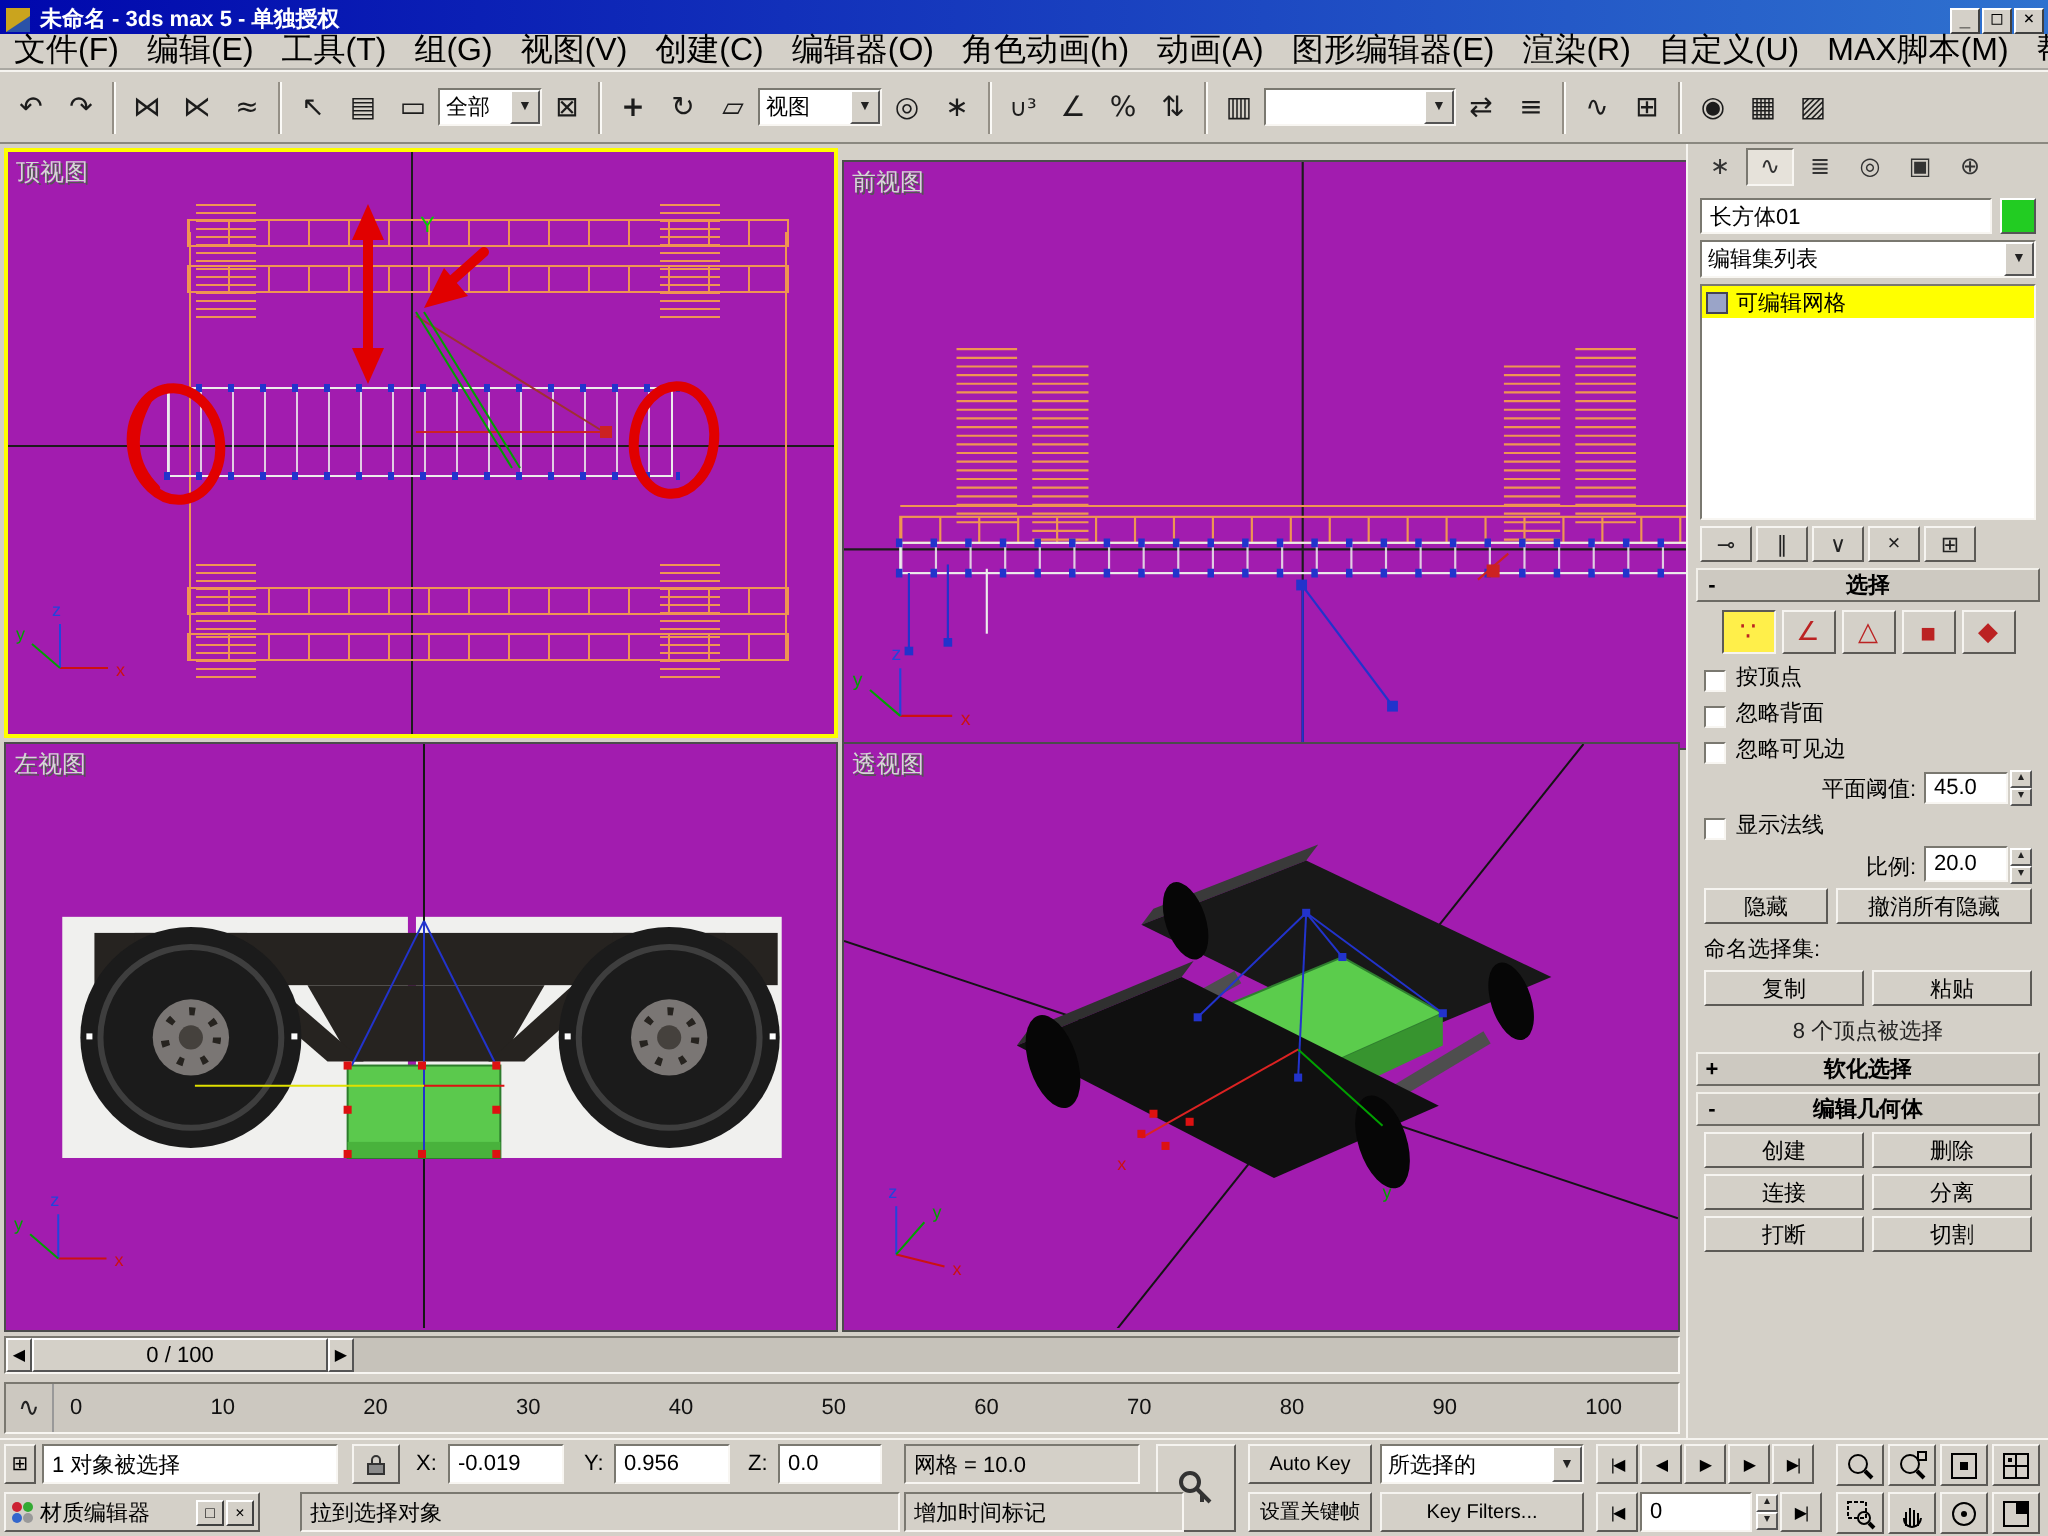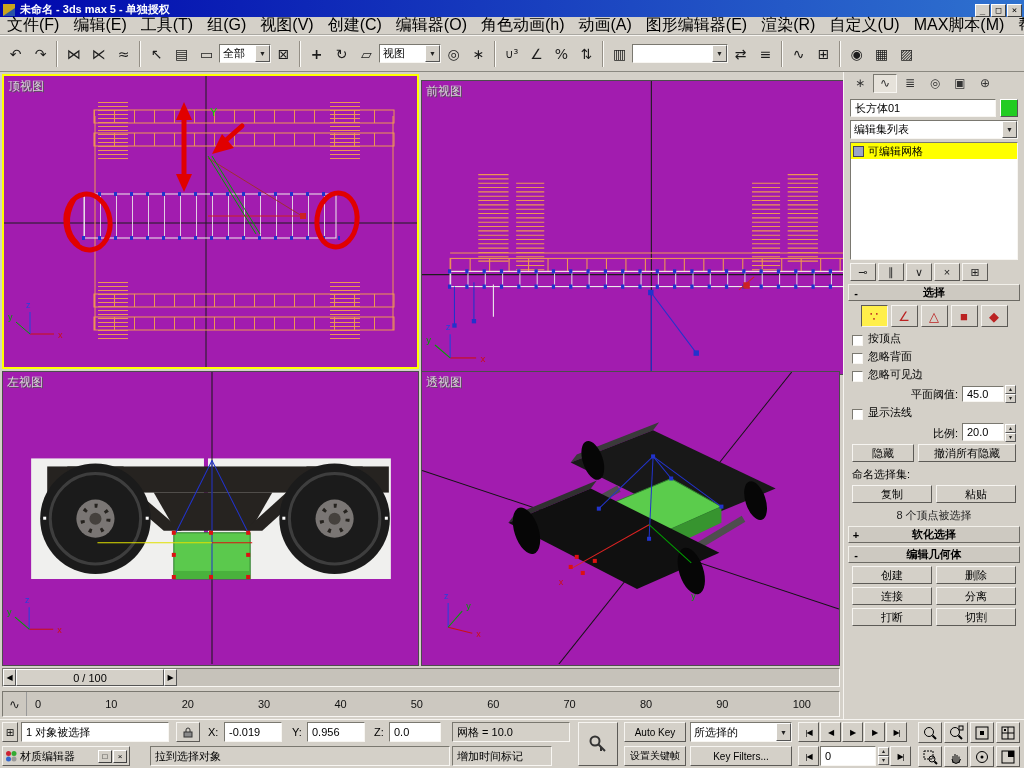--- a/index.html
+++ b/index.html
@@ -584,21 +584,21 @@
           <circle cx="3.5" cy="3.5" r="2.5" fill="#c23"></circle>
           <circle cx="9" cy="3.5" r="2.5" fill="#3a3"></circle>
           <circle cx="3.5" cy="9" r="2.5" fill="#36c"></circle>
           <circle cx="9" cy="9" r="2.5" fill="#999"></circle>
         </svg>
       <span style="flex:1;padding-left:3px;overflow:hidden;white-space:nowrap">材质编辑器</span>
       <span class="mb">□</span>
       <span class="mb">×</span>
     </span>
     <span class="srow sunkg fld" style="left:150px;top:26px;width:300px">拉到选择对象</span>
-    <span class="srow sunkg fld" style="left:452px;top:26px;width:100px">增加时间标记</span>
+    <span class="srow sunkg fld" style="left:452px;top:26px;width:140px">增加时间标记</span>
     <span class="srow btn raised" style="left:624px;top:26px;width:62px;height:20px">设置关键帧</span>
     <span class="srow btn raised" style="left:690px;top:26px;width:102px;height:20px">Key Filters...</span>
     <span class="srow pbk" style="left:798px;top:26px">|◀</span>
     <span class="srow sunk fld" style="left:820px;top:26px;width:56px">0</span>
     <span class="srow spin" style="left:877px;top:27px;height:18px">
         <span>▴</span>
         <span>▾</span>
       </span>
     <span class="srow pbk" style="left:890px;top:26px">▶|</span>
     <span class="srow navbtn" style="left:918px;top:26px">

